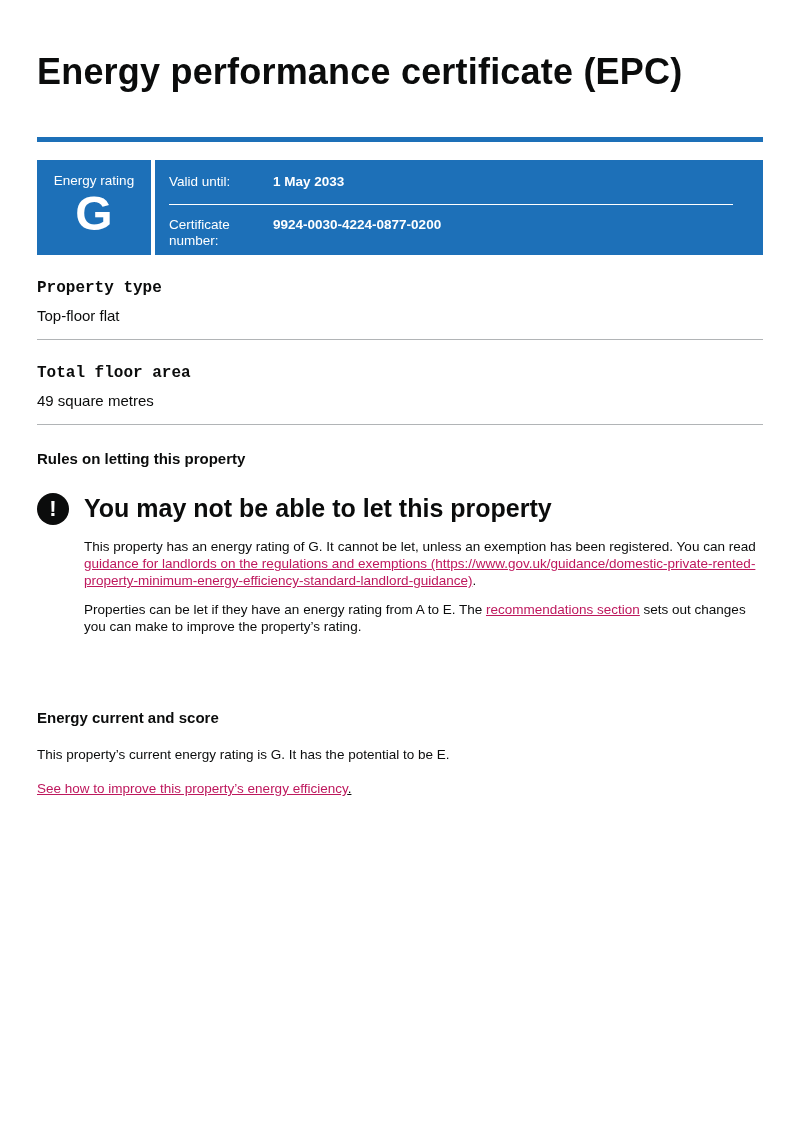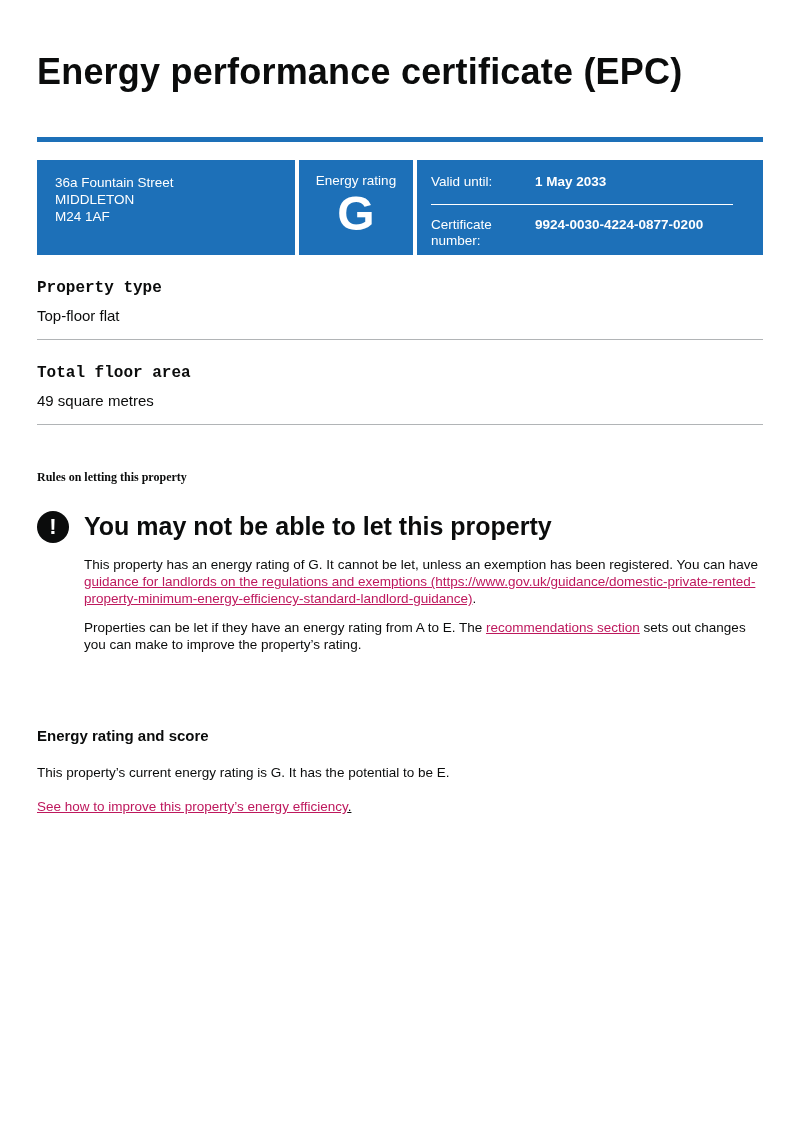--- a/index.html
+++ b/index.html
@@ -81,25 +81,24 @@
   }
   .fact-value { margin-top: 9px; font-size: 15px; line-height: 18px; }
   .fact-divider {
     border: 0;
     border-top: 1px solid #b1b4b6;
     margin-top: 14px;
   }
 
   
   .rules-heading {
-    margin-top: 43px;
-    font-size: 12px;
+    margin-top: 25px;
+    font-size: 15px;
     font-weight: bold;
     line-height: 18px;
-    font-family: Liberation Serif, serif;
   }
   .warning-block {
     margin-top: 25px;
     display: flex;
     align-items: flex-start;
     gap: 15px;
   }
   .warning-icon {
     flex: 0 0 32px;
     width: 32px;
@@ -143,25 +142,20 @@
 </head>
 <body>
 
 <div class="page">
 
   <h1 class="page-title">Energy performance certificate (EPC)</h1>
 
   <div class="title-rule"></div>
 
   <div class="epc-banner">
-    <div class="banner-address">
-      <div>36a Fountain Street</div>
-      <div>MIDDLETON</div>
-      <div>M24 1AF</div>
-    </div>
     <div class="banner-rating">
       <div class="rating-label">Energy rating</div>
       <div class="rating-letter">G</div>
     </div>
     <div class="banner-meta">
       <div class="meta-row">
         <span class="meta-label">Valid until:</span>
         <span class="meta-value">1 May 2033</span>
       </div>
       <hr class="meta-divider">
@@ -179,22 +173,22 @@
   <h2 class="fact-heading">Total floor area</h2>
   <p class="fact-value">49 square metres</p>
   <hr class="fact-divider">
 
   <h3 class="rules-heading">Rules on letting this property</h3>
 
   <div class="warning-block">
     <div class="warning-icon">!</div>
     <div class="warning-content">
       <h2 class="warning-heading">You may not be able to let this property</h2>
-      <p class="body-text first"><span>This property has an energy rating of G. It cannot be let, unless an exemption has been registered. You can have </span><a href="#" class="doc-link">guidance for landlords on the regulations and exemptions (https://www.gov.uk/guidance/domestic-private-rented-property-minimum-energy-efficiency-standard-landlord-guidance)</a><span>.</span></p>
+      <p class="body-text first"><span>This property has an energy rating of G. It cannot be let, unless an exemption has been registered. You can read </span><a href="#" class="doc-link">guidance for landlords on the regulations and exemptions (https://www.gov.uk/guidance/domestic-private-rented-property-minimum-energy-efficiency-standard-landlord-guidance)</a><span>.</span></p>
       <p class="body-text second"><span>Properties can be let if they have an energy rating from A to E. The </span><a href="#" class="doc-link">recommendations section</a><span> sets out changes you can make to improve the property’s rating.</span></p>
     </div>
   </div>
 
-  <h3 class="score-heading">Energy rating and score</h3>
+  <h3 class="score-heading">Energy current and score</h3>
   <p class="body-text score-sentence">This property’s current energy rating is G. It has the potential to be E.</p>
   <p class="body-text score-link-line"><a href="#" class="doc-link">See how to improve this property’s energy efficiency</a><span>.</span></p>
 
 </div>
 
 </body></html>

